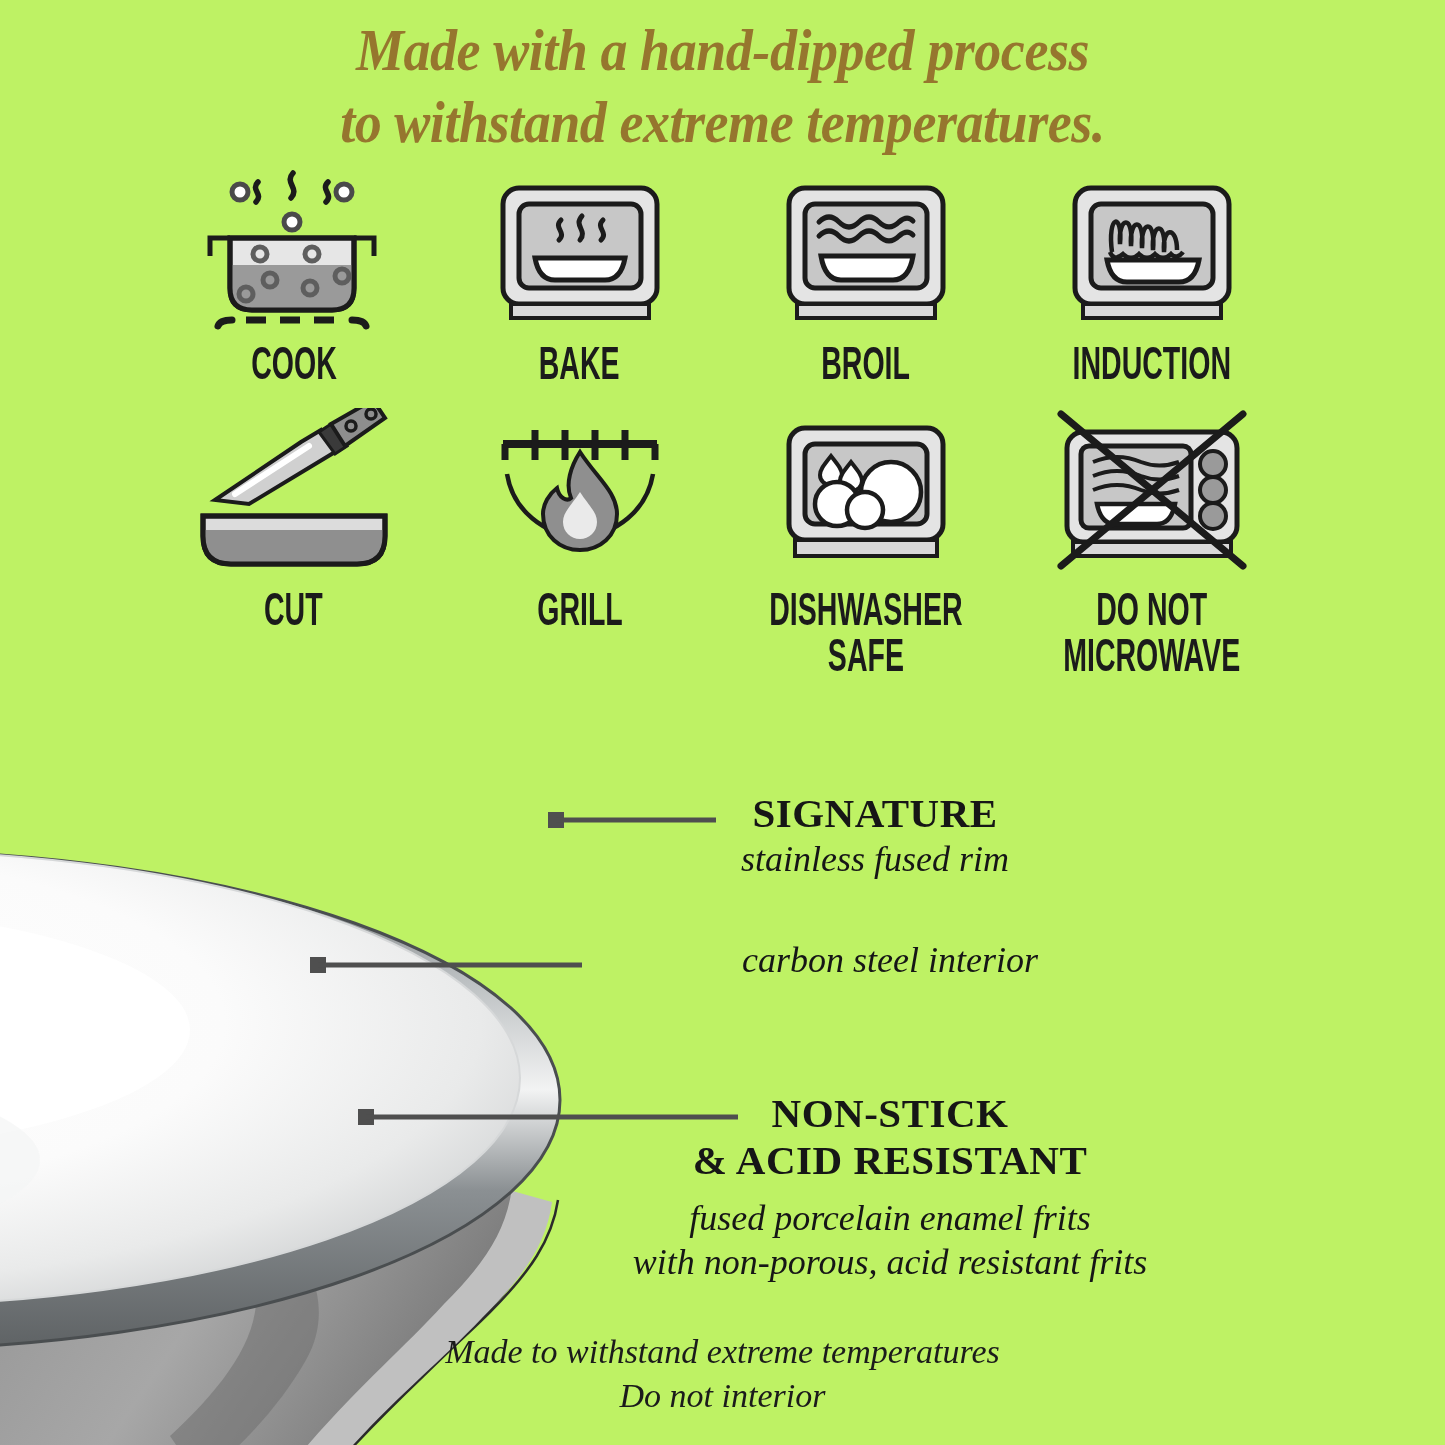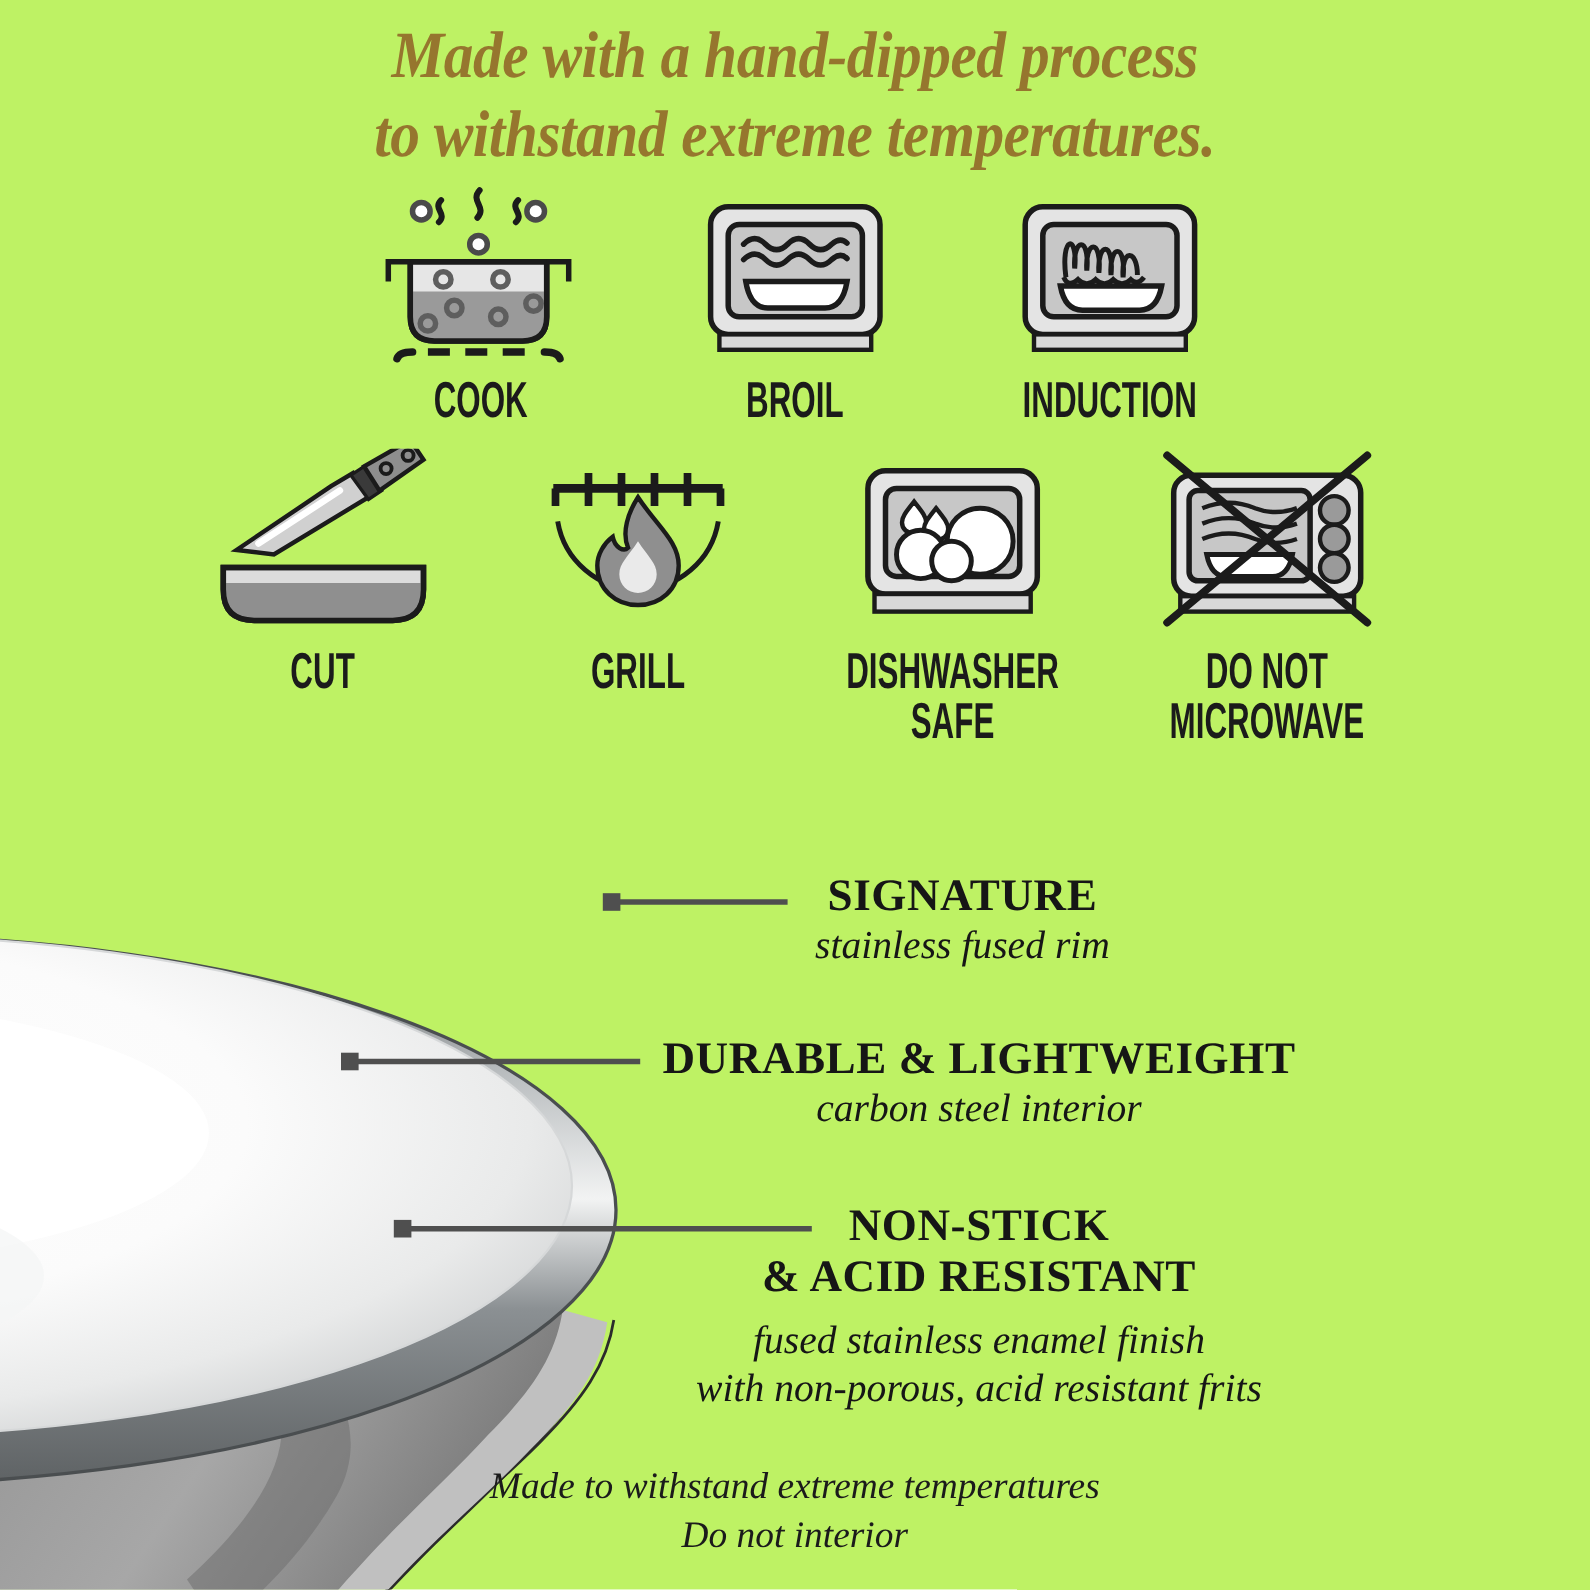--- a/index.html
+++ b/index.html
@@ -133,20 +133,38 @@
             <path d="M24 156 Q26 150,38 150" fill="none" stroke="#1b1b1b" stroke-width="7" stroke-linecap="round"></path>
             <path d="M52 150 H72 M86 150 H106 M120 150 H140" stroke="#1b1b1b" stroke-width="7" stroke-linecap="butt"></path>
             <path d="M158 150 Q170 150,172 156" fill="none" stroke="#1b1b1b" stroke-width="7" stroke-linecap="round"></path>
           </svg>
         </div>
         <div class="icon-label">
           <span class="ln">COOK</span>
         </div>
       </div>
 
+      <div class="icon-cell">
+        <div class="icon-art">
+          <svg width="190" height="162" viewBox="0 0 190 162">
+            <rect x="18" y="18" width="154" height="116" rx="16" fill="#e4e4e4" stroke="#1b1b1b" stroke-width="5"></rect>
+            <rect x="34" y="34" width="122" height="84" rx="10" fill="#c7c7c7" stroke="#1b1b1b" stroke-width="5"></rect>
+            <rect x="26" y="134" width="138" height="14" fill="#d9d9d9" stroke="#1b1b1b" stroke-width="4"></rect>
+            <g fill="none" stroke="#1b1b1b" stroke-width="5" stroke-linecap="round">
+              <path d="M74 70 C82 62,68 58,76 50"></path>
+              <path d="M95 70 C103 60,88 56,97 46"></path>
+              <path d="M116 70 C124 62,110 58,118 50"></path>
+            </g>
+            <path d="M50 88 H140 Q136 110,120 110 H70 Q54 110,50 88 Z" fill="#fff" stroke="#1b1b1b" stroke-width="5"></path>
+          </svg>
+        </div>
+        <div class="icon-label">
+          <span class="ln">BAKE</span>
+        </div>
+      </div>
 
       <div class="icon-cell">
         <div class="icon-art">
           <svg width="190" height="162" viewBox="0 0 190 162">
             <rect x="18" y="18" width="154" height="116" rx="16" fill="#e4e4e4" stroke="#1b1b1b" stroke-width="5"></rect>
             <rect x="34" y="34" width="122" height="84" rx="10" fill="#c7c7c7" stroke="#1b1b1b" stroke-width="5"></rect>
             <rect x="26" y="134" width="138" height="14" fill="#d9d9d9" stroke="#1b1b1b" stroke-width="4"></rect>
             <g fill="none" stroke="#1b1b1b" stroke-width="5" stroke-linecap="round">
               <path d="M48 52 Q58 42,68 52 Q78 62,88 52 Q98 42,108 52 Q118 62,128 52 Q136 45,142 51"></path>
               <path d="M48 66 Q58 56,68 66 Q78 76,88 66 Q98 56,108 66 Q118 76,128 66 Q136 59,142 65"></path>
@@ -365,28 +383,27 @@
       <path d="M366 1117 H738" stroke="#4f4f4f" stroke-width="5"></path>
     </g>
   </svg>
 
   <div class="callout" id="callout-signature">
     <div class="co-title">SIGNATURE</div>
     <div class="co-sub">stainless fused rim</div>
   </div>
 
   <div class="callout" id="callout-durable">
-    <div class="co-title">DURABLE &amp; LIGHTWEIGHT</div>
     <div class="co-sub">carbon steel interior</div>
   </div>
 
   <div class="callout" id="callout-nonstick">
     <div class="co-title">NON-STICK</div>
     <div class="co-title">&amp; ACID RESISTANT</div>
-    <div class="co-sub" style="margin-top:12px;">fused stainless enamel finish</div>
+    <div class="co-sub" style="margin-top:12px;">fused porcelain enamel frits</div>
     <div class="co-sub">with non-porous, acid resistant frits</div>
   </div>
 
   <div class="footer-note">
     <span class="ln">Made to withstand extreme temperatures</span>
     <span class="ln">Do not interior</span>
   </div>
 
 </div>
 

